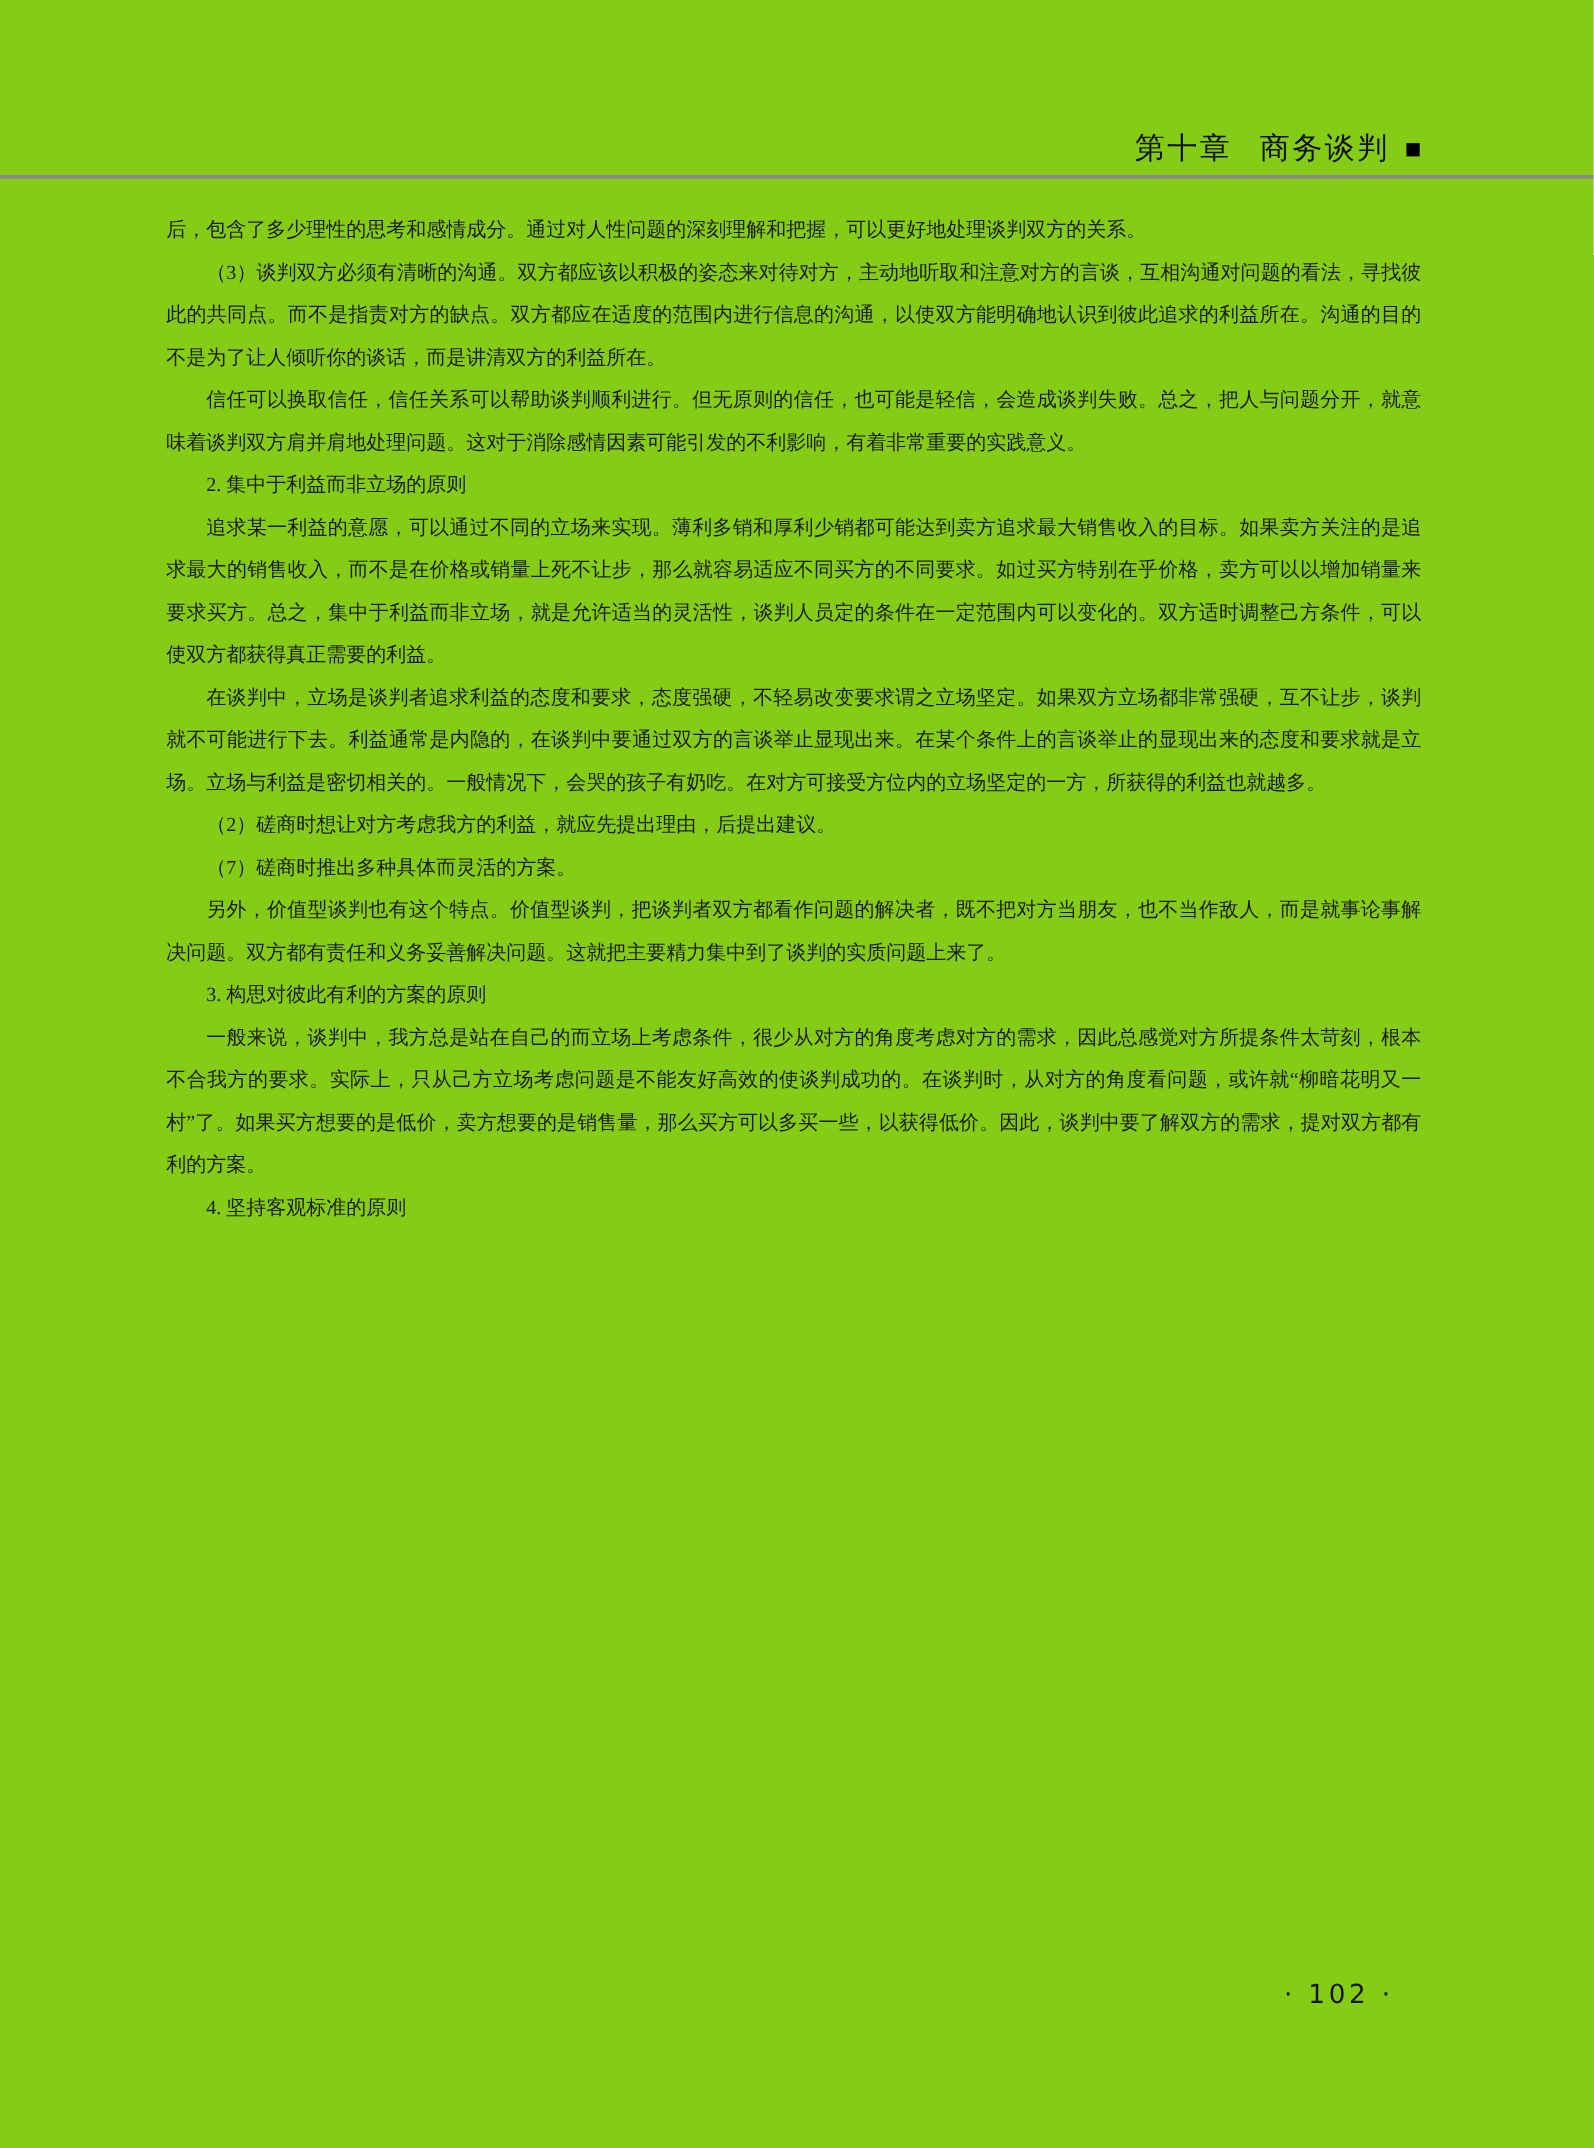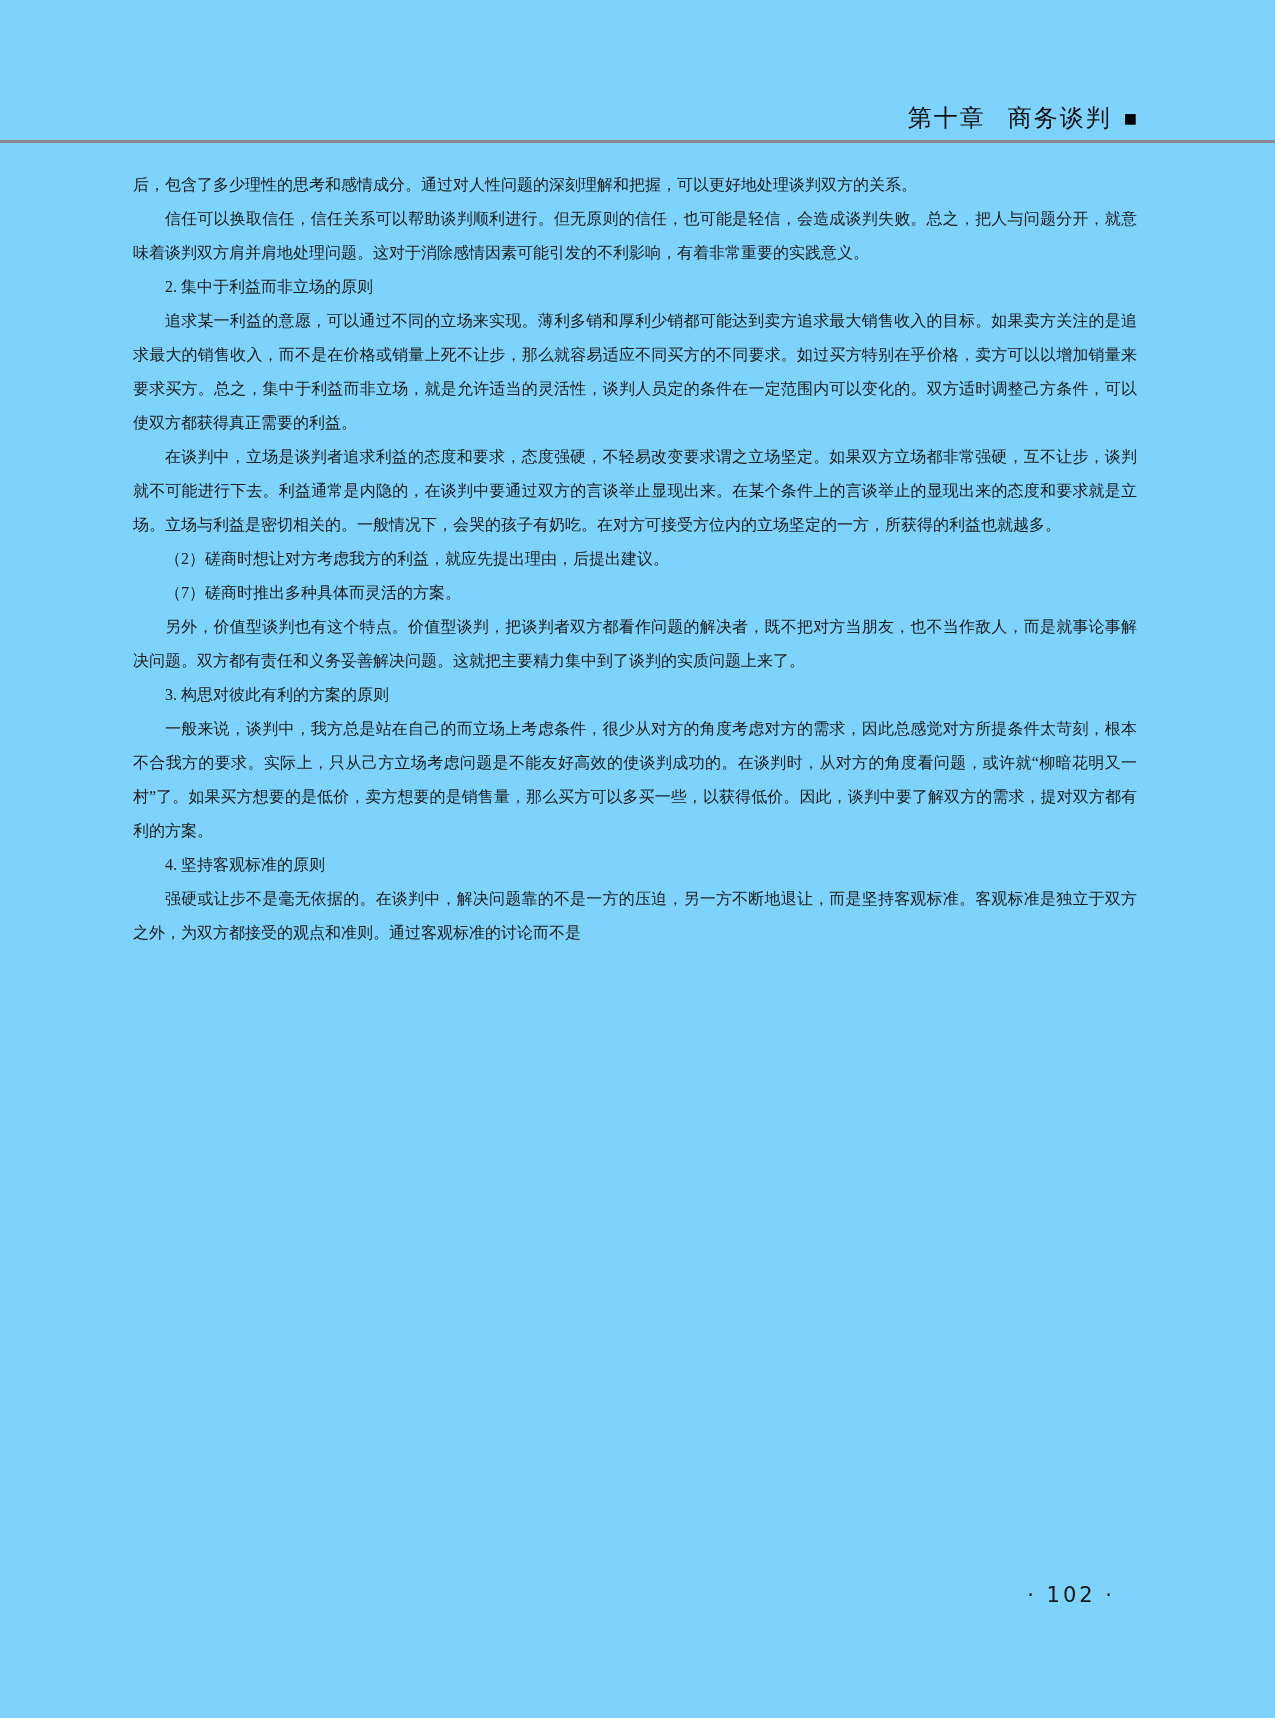--- a/index.html
+++ b/index.html
@@ -1,20 +1,20 @@
 <!DOCTYPE html>
 <html lang="zh"><head>
 <meta charset="utf-8">
 <style>
   html, body { margin: 0; padding: 0; background: #ffffff; }
   .page {
     position: relative;
     width: 1275px;
     height: 1718px;
-    background: #7dd3fc;
+    background: #84cc16;
     overflow: hidden;
     font-family: "Liberation Serif", "DejaVu Serif", serif;
     color: #1a1a1a;
   }
   
   .page-header {
     position: absolute;
     top: 102px;
     left: 0;
     right: 138px;
@@ -73,30 +73,30 @@
 <div class="page">
 
   <header class="page-header">
     <span class="chapter-label">第十章</span><span class="chapter-title">商务谈判</span><span class="header-marker">■</span>
   </header>
 
   <div class="header-rule"></div>
 
   <main class="body-text">
       <p class="no-indent">后，包含了多少理性的思考和感情成分。通过对人性问题的深刻理解和把握，可以更好地处理谈判双方的关系。</p>
+      <p>（3）谈判双方必须有清晰的沟通。双方都应该以积极的姿态来对待对方，主动地听取和注意对方的言谈，互相沟通对问题的看法，寻找彼此的共同点。而不是指责对方的缺点。双方都应在适度的范围内进行信息的沟通，以使双方能明确地认识到彼此追求的利益所在。沟通的目的不是为了让人倾听你的谈话，而是讲清双方的利益所在。</p>
       <p>信任可以换取信任，信任关系可以帮助谈判顺利进行。但无原则的信任，也可能是轻信，会造成谈判失败。总之，把人与问题分开，就意味着谈判双方肩并肩地处理问题。这对于消除感情因素可能引发的不利影响，有着非常重要的实践意义。</p>
       <p>2. 集中于利益而非立场的原则</p>
       <p>追求某一利益的意愿，可以通过不同的立场来实现。薄利多销和厚利少销都可能达到卖方追求最大销售收入的目标。如果卖方关注的是追求最大的销售收入，而不是在价格或销量上死不让步，那么就容易适应不同买方的不同要求。如过买方特别在乎价格，卖方可以以增加销量来要求买方。总之，集中于利益而非立场，就是允许适当的灵活性，谈判人员定的条件在一定范围内可以变化的。双方适时调整己方条件，可以使双方都获得真正需要的利益。</p>
       <p>在谈判中，立场是谈判者追求利益的态度和要求，态度强硬，不轻易改变要求谓之立场坚定。如果双方立场都非常强硬，互不让步，谈判就不可能进行下去。利益通常是内隐的，在谈判中要通过双方的言谈举止显现出来。在某个条件上的言谈举止的显现出来的态度和要求就是立场。立场与利益是密切相关的。一般情况下，会哭的孩子有奶吃。在对方可接受方位内的立场坚定的一方，所获得的利益也就越多。</p>
       <p>（2）磋商时想让对方考虑我方的利益，就应先提出理由，后提出建议。</p>
       <p>（7）磋商时推出多种具体而灵活的方案。</p>
       <p>另外，价值型谈判也有这个特点。价值型谈判，把谈判者双方都看作问题的解决者，既不把对方当朋友，也不当作敌人，而是就事论事解决问题。双方都有责任和义务妥善解决问题。这就把主要精力集中到了谈判的实质问题上来了。</p>
       <p>3. 构思对彼此有利的方案的原则</p>
       <p>一般来说，谈判中，我方总是站在自己的而立场上考虑条件，很少从对方的角度考虑对方的需求，因此总感觉对方所提条件太苛刻，根本不合我方的要求。实际上，只从己方立场考虑问题是不能友好高效的使谈判成功的。在谈判时，从对方的角度看问题，或许就“柳暗花明又一村”了。如果买方想要的是低价，卖方想要的是销售量，那么买方可以多买一些，以获得低价。因此，谈判中要了解双方的需求，提对双方都有利的方案。</p>
       <p>4. 坚持客观标准的原则</p>
-      <p>强硬或让步不是毫无依据的。在谈判中，解决问题靠的不是一方的压迫，另一方不断地退让，而是坚持客观标准。客观标准是独立于双方之外，为双方都接受的观点和准则。通过客观标准的讨论而不是</p>
     </main>
 
   <footer class="page-footer">
     <span>· 102 ·</span>
   </footer>
 
 </div>
 
 </body></html>

